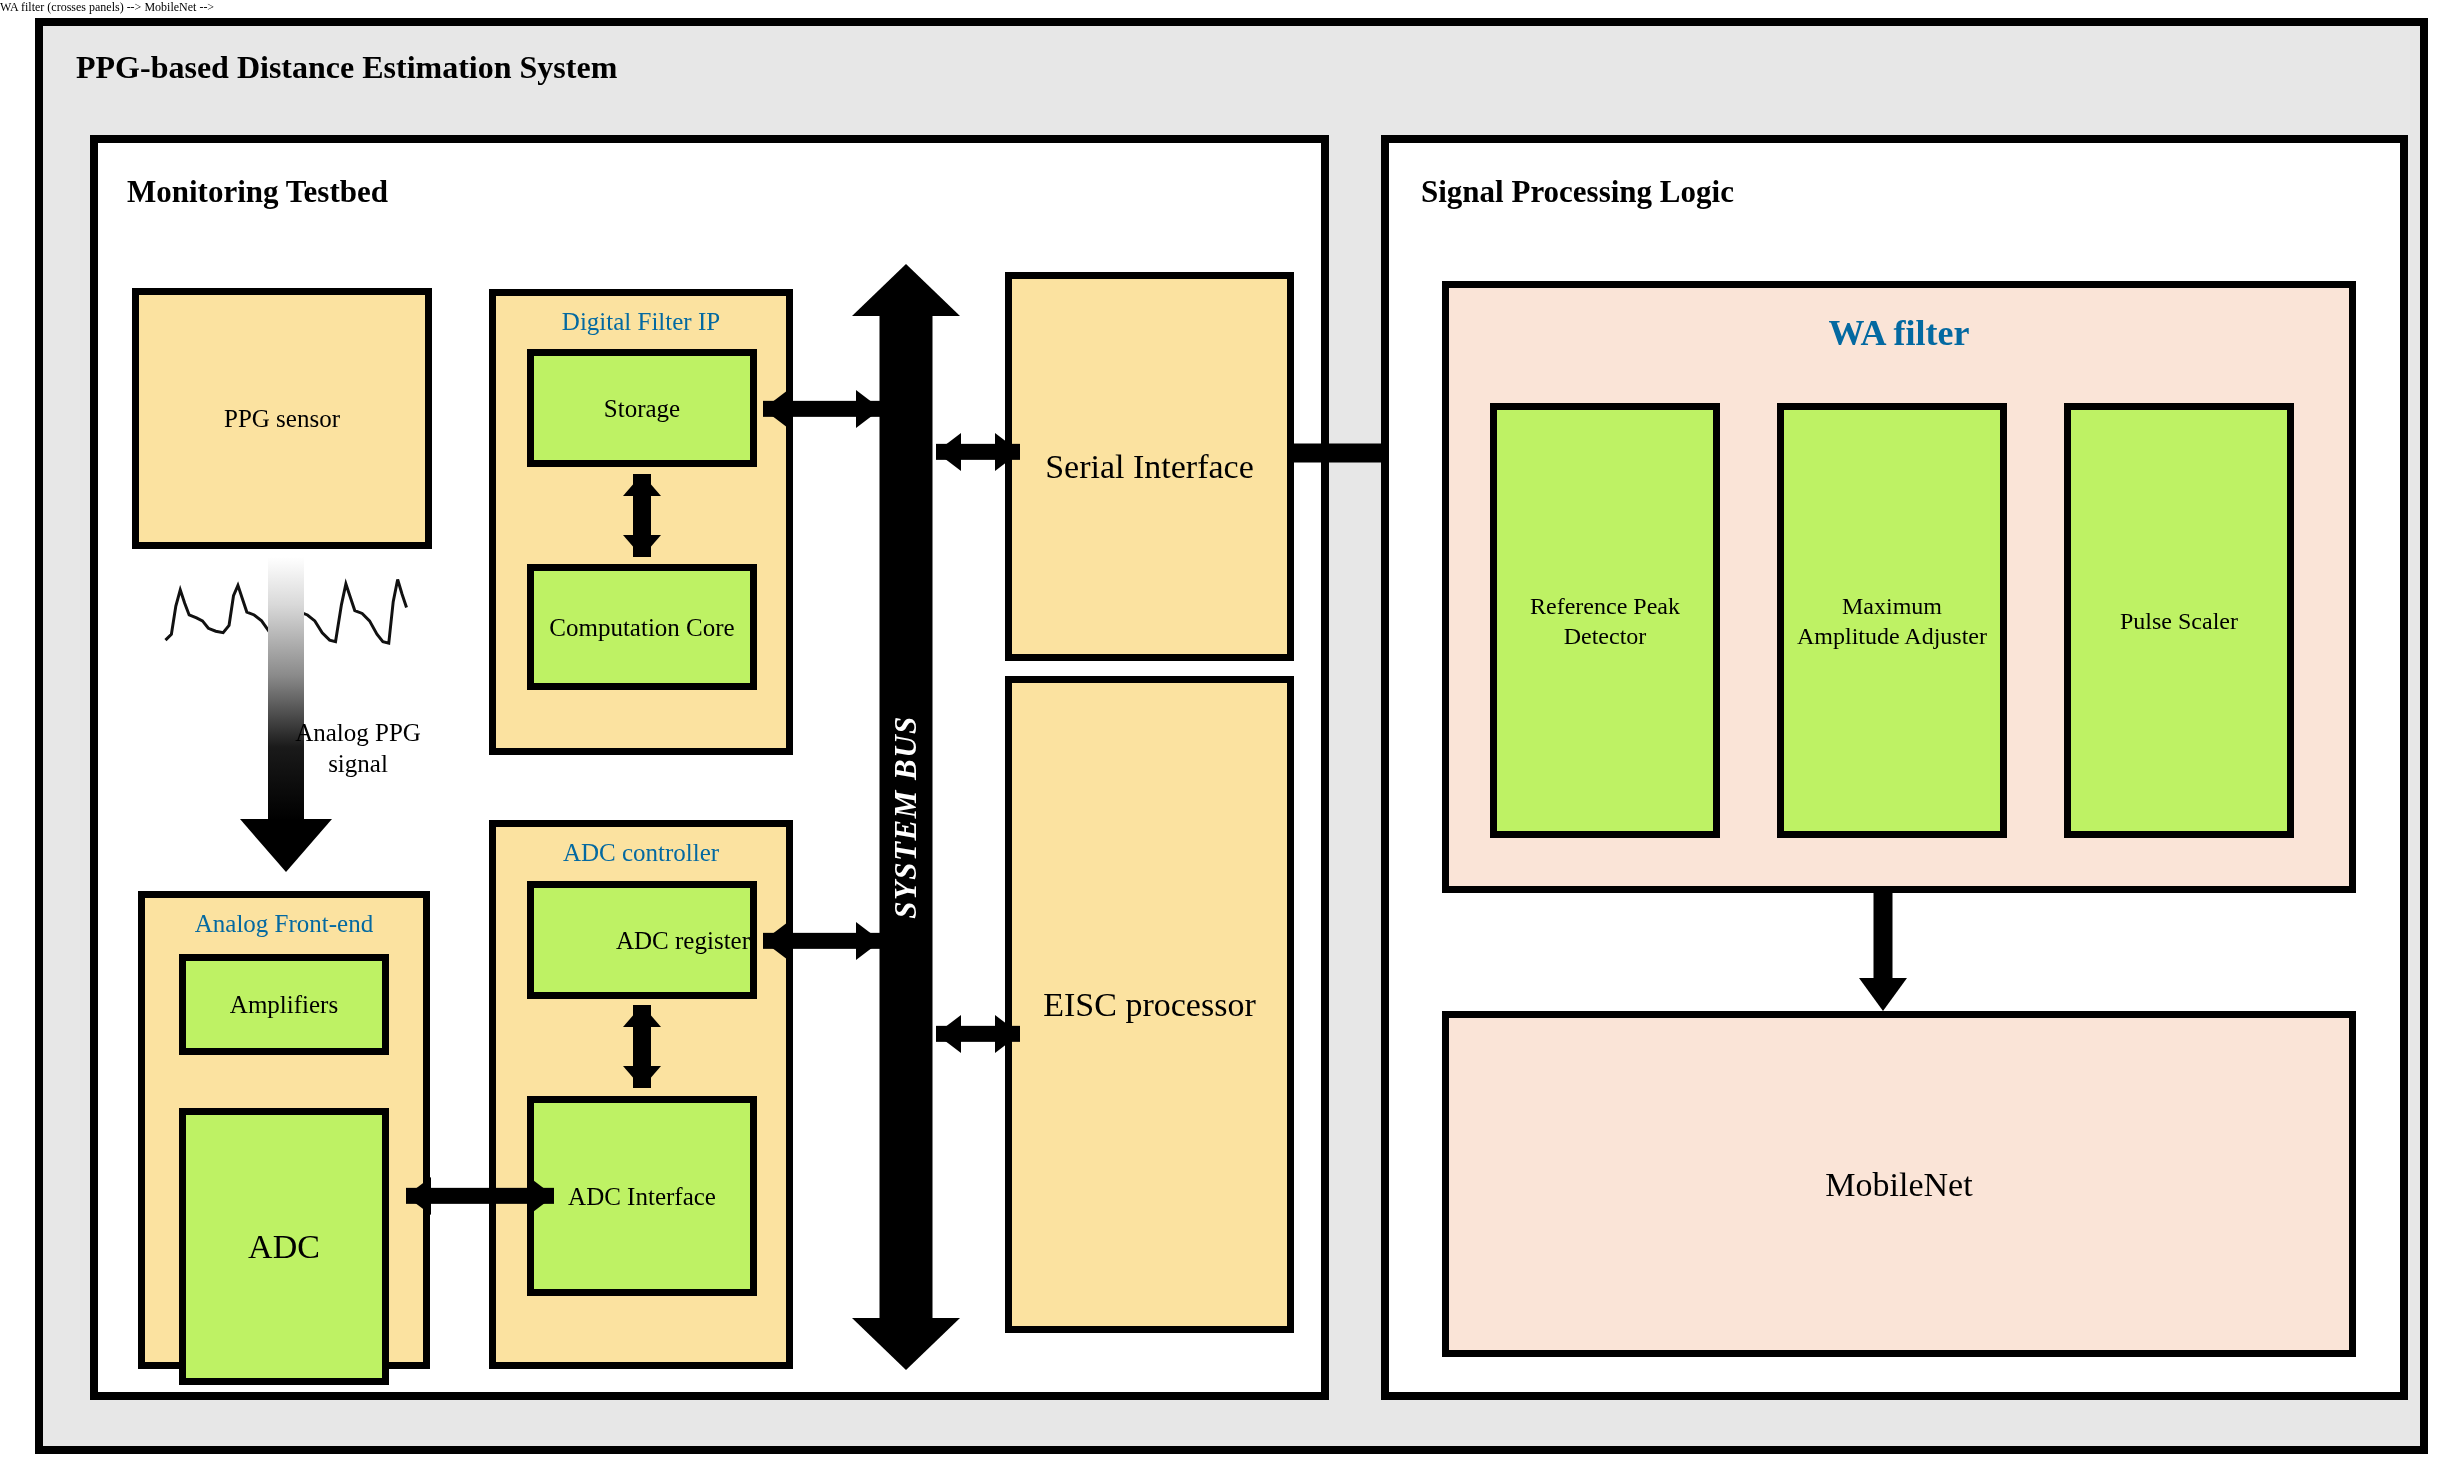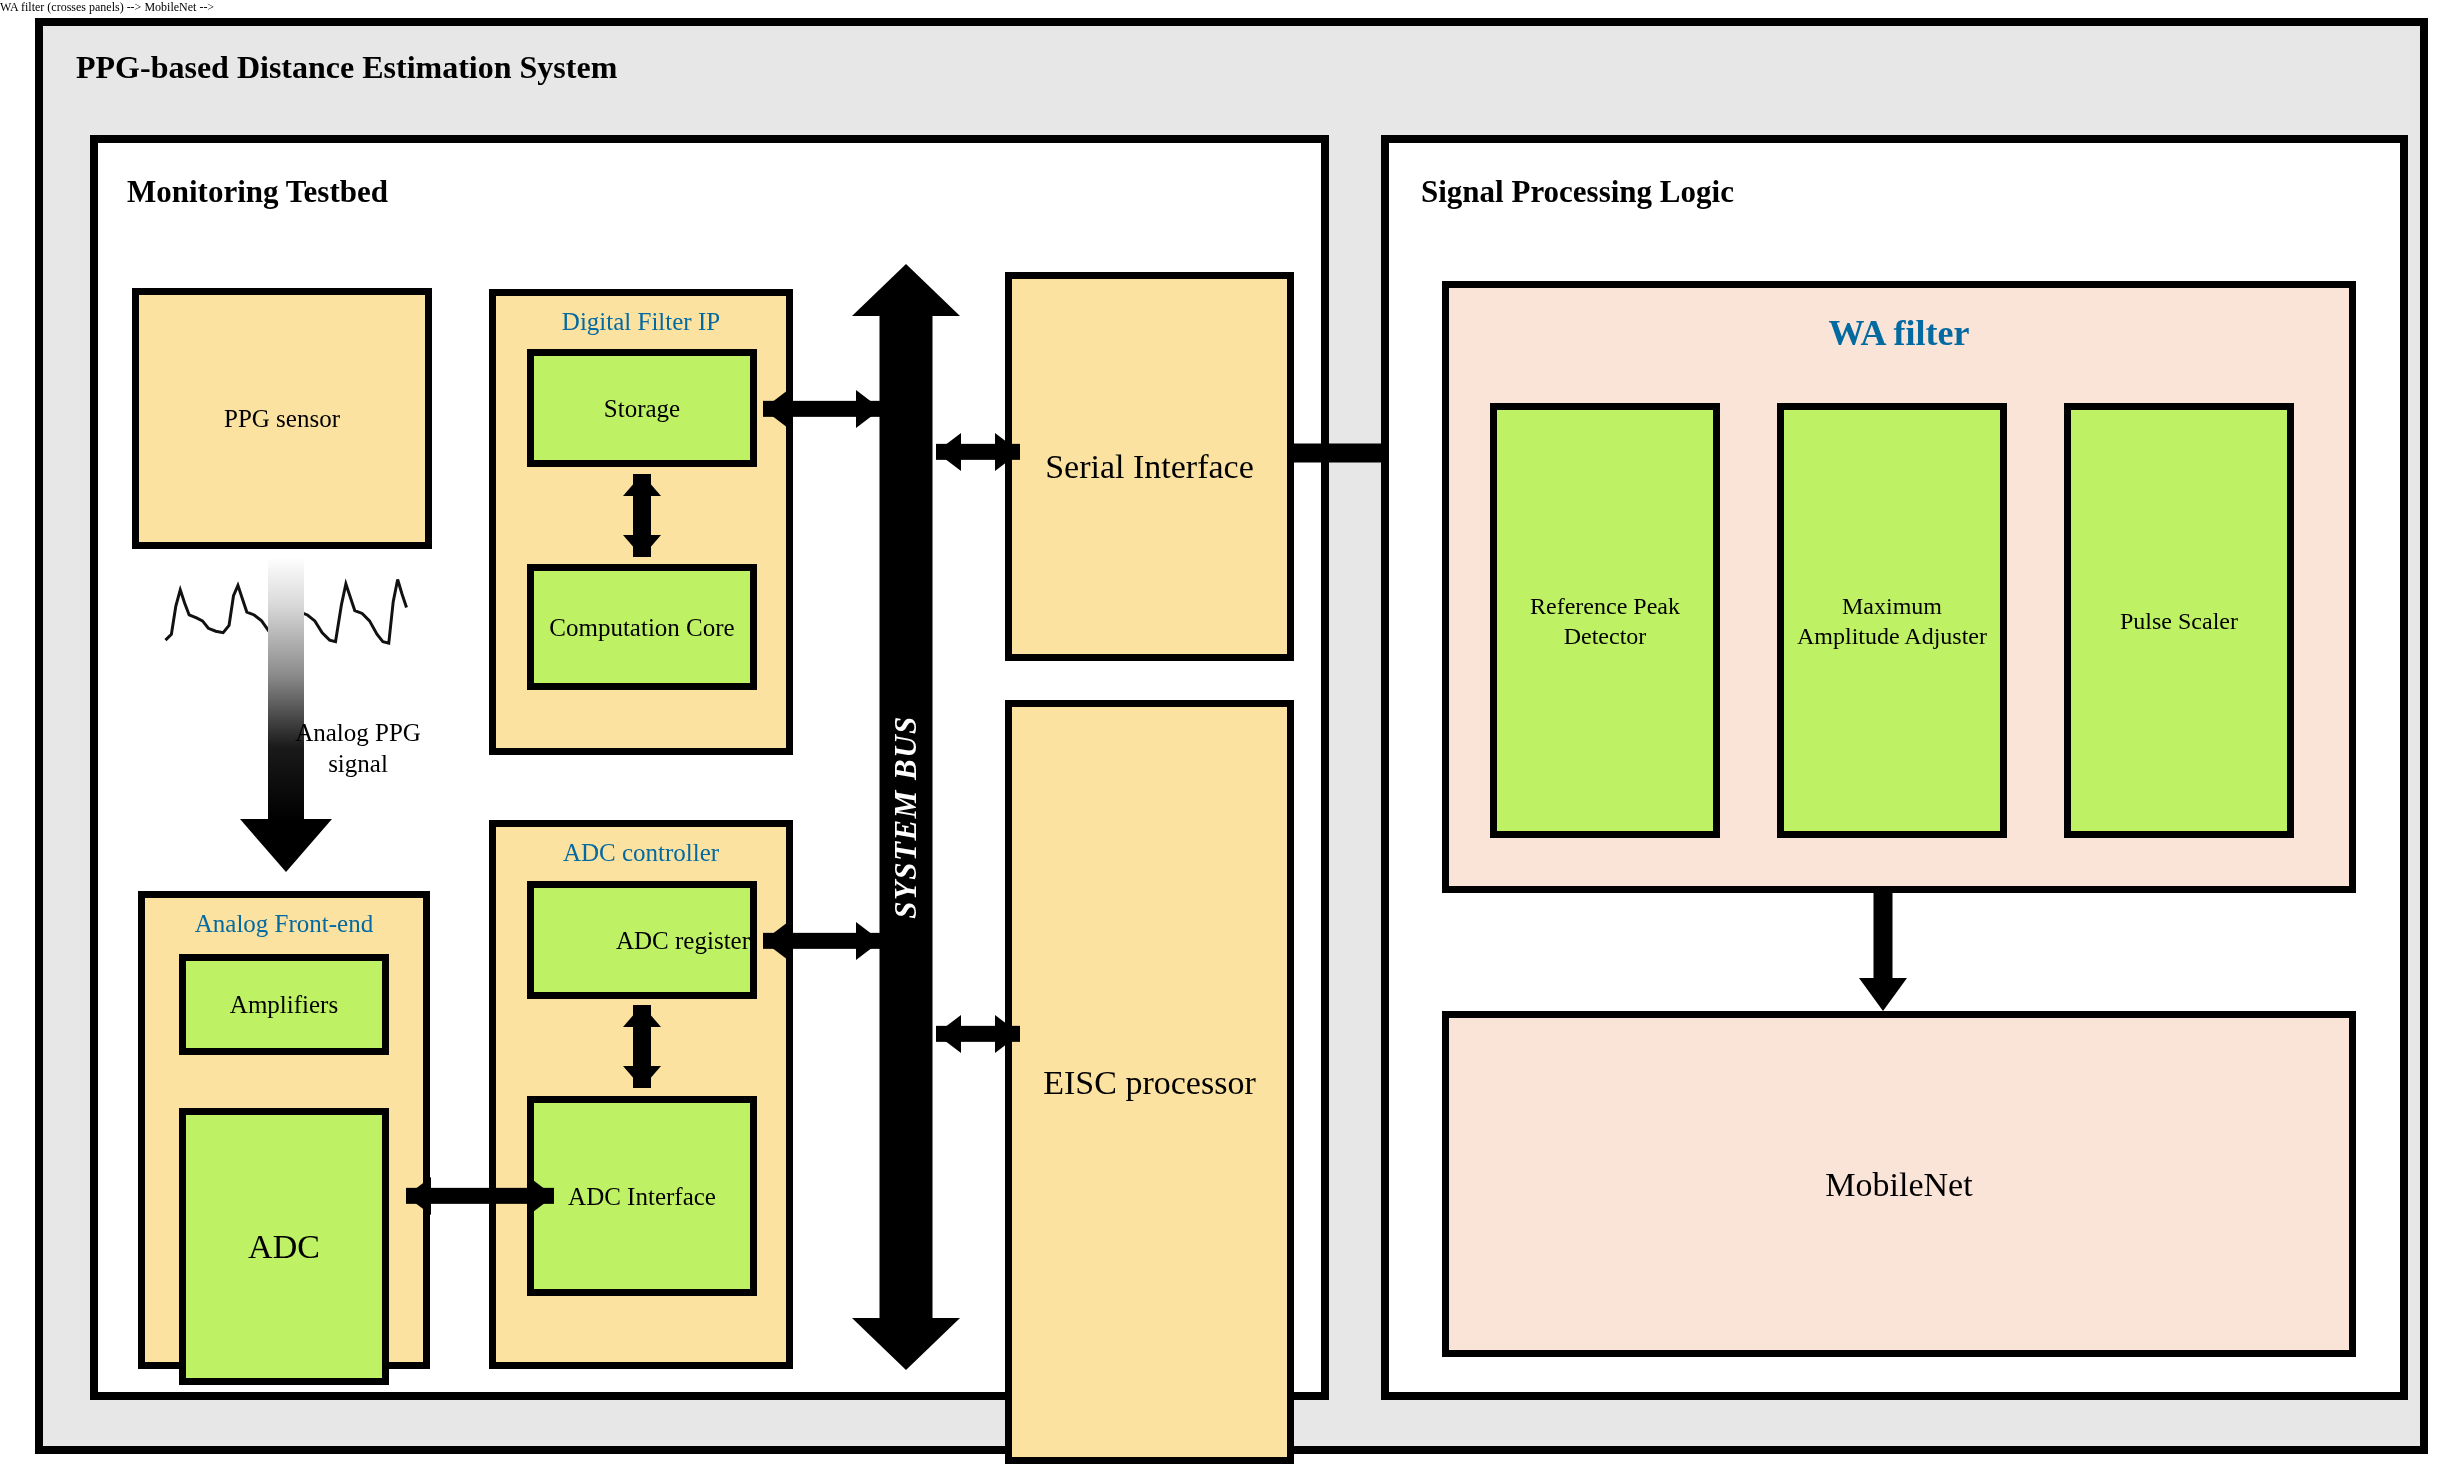--- a/index.html
+++ b/index.html
@@ -209,21 +209,21 @@
   <div class="abs blk yellow" style="left:1005px;top:272px;width:289px;height:389px;">
     <span class="lbl-lg">Serial Interface</span>
   </div>
   <div class="h2" style="left:936px;top:432px;width:84px;height:40px;">
     <div class="shaft" style="height:16.3px;"></div>
       <div class="hl"></div>
       <div class="hr"></div>
   </div>
 
   
-  <div class="abs blk yellow" style="left:1005px;top:700px;width:289px;height:764px;">
+  <div class="abs blk yellow" style="left:1005px;top:676px;width:289px;height:657px;">
     <span class="lbl-lg">EISC processor</span>
   </div>
   <div class="h2" style="left:936px;top:1014px;width:84px;height:40px;">
     <div class="shaft" style="height:16.3px;"></div>
       <div class="hl"></div>
       <div class="hr"></div>
   </div>
 
    WA filter (crosses panels) --&gt;
   <div class="h1" style="left:1293px;top:431px;width:148px;height:44px;">

